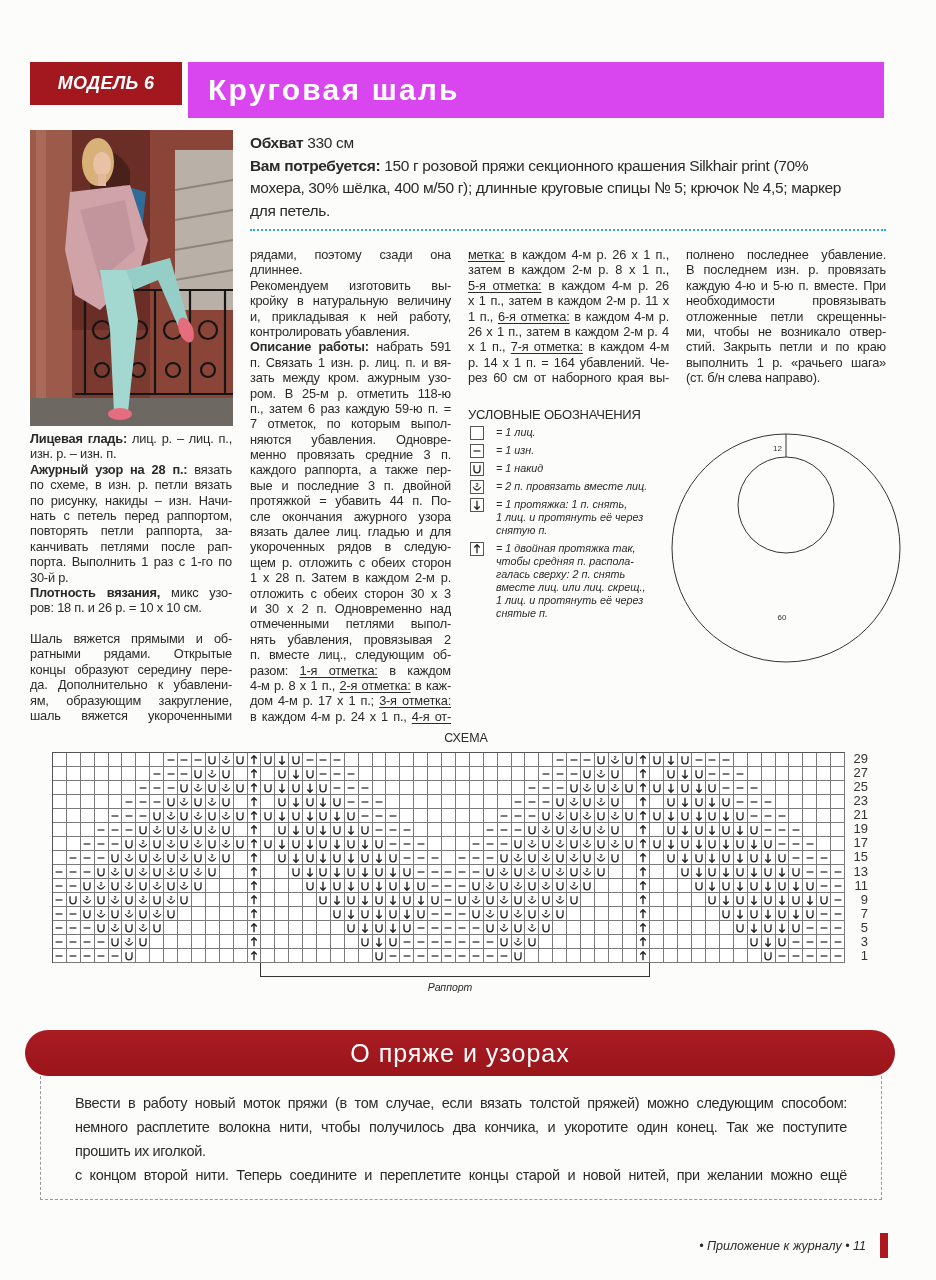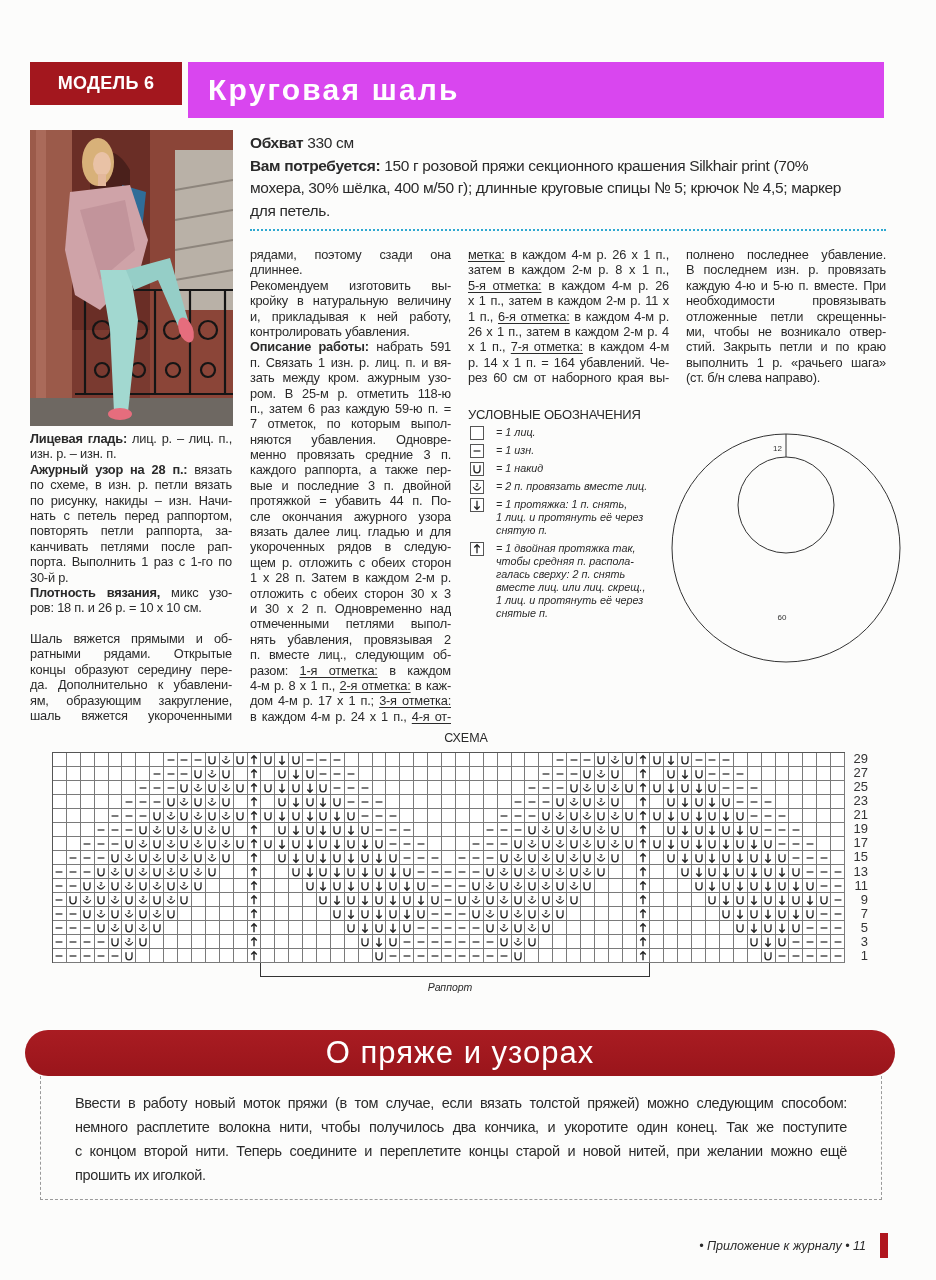--- a/index.html
+++ b/index.html
@@ -2,21 +2,21 @@
 <html><head>
 <meta charset="utf-8">
 <style>
   html, body { margin:0; padding:0; }
   body { width:936px; height:1280px; position:relative; background:#fcfcfb; color:#2a2a2a;
          font-family:"Liberation Sans", sans-serif; overflow:hidden; }
   .abs { position:absolute; }
 
   
   .model-box { left:30px; top:62px; width:152px; height:43px; background:#a3171e;
-               display:flex; align-items:center; justify-content:center; }
+               display:flex; align-items:center; justify-content:center;font-style:italic; }
   .model-box span { color:#fff; font-weight:bold; font-size:18px; letter-spacing:0.3px; }
   .title-box { left:188px; top:62px; width:696px; height:56px; background:#d946ef;
                display:flex; align-items:center; }
   .title-box span { color:#fff; font-weight:bold; font-size:30px; letter-spacing:2.2px; margin-left:20px; }
 
   
   .photo { left:30px; top:130px; width:203px; height:296px; overflow:hidden; }
 
   
   .cols { font-size:12.8px; letter-spacing:-0.2px; }
@@ -57,21 +57,21 @@
   .rownums { left:846px; top:752px; width:22px; height:211px; display:grid; grid-template-rows:repeat(15, 1fr); }
   .rownum { font-size:13px; text-align:right; line-height:14px; color:#333; }
   .rapport-bracket { left:260px; top:963px; width:390px; height:14px; border-left:1px solid #333;
                      border-right:1px solid #333; border-bottom:1px solid #333; box-sizing:border-box; }
   .rapport-label { left:400px; top:981px; width:100px; text-align:center; font-size:10.5px; font-style:italic; }
 
   
   .tip-banner { left:25px; top:1030px; width:870px; height:46px; border-radius:23px;
                 background:linear-gradient(180deg,#a91c22 0%,#9a151b 100%);
                 display:flex; align-items:center; justify-content:center; }
-  .tip-banner span { color:#fff; font-size:31px; letter-spacing:1px; }
+  .tip-banner span { color:#fff; font-size:25px; letter-spacing:1px; }
   .tip-box { left:40px; top:1076px; width:842px; height:124px; border:1px dashed #9a9a9a; border-top:none; box-sizing:border-box; }
   .tip-text { left:75px; top:1091px; width:772px; font-size:14.5px; letter-spacing:-0.35px; }
   .tip-text .ln { height:24px; line-height:24px; }
 
   
   .footer { left:640px; top:1239px; width:226px; text-align:right; font-size:12.5px; white-space:nowrap;font-style:italic; }
   .footer-bar { left:880px; top:1233px; width:8px; height:25px; background:#b0161e; }
 </style>
 </head>
 <body>
@@ -3578,21 +3578,21 @@
 <div class="abs rapport-bracket"></div>
 <div class="abs rapport-label">Раппорт</div>
 
 <div class="abs tip-banner">
   <span>О пряже и узорах</span>
 </div>
 <div class="abs tip-box"></div>
 <div class="abs tip-text">
     <div class="ln"><span>Ввести в работу новый моток пряжи (в том случае, если вязать толстой пряжей) можно следующим способом:</span></div>
     <div class="ln"><span>немного расплетите волокна нити, чтобы получилось два кончика, и укоротите один конец. Так же поступите</span></div>
+    <div class="ln end"><span>прошить их иголкой.</span></div>
     <div class="ln"><span>с концом второй нити. Теперь соедините и переплетите концы старой и новой нитей, при желании можно ещё</span></div>
-    <div class="ln end"><span>прошить их иголкой.</span></div>
   </div>
 
 <div class="abs footer">
   <span>• Приложение к журналу •</span>
   <span>11</span>
 </div>
 <div class="abs footer-bar"></div>
 
 </body></html>

